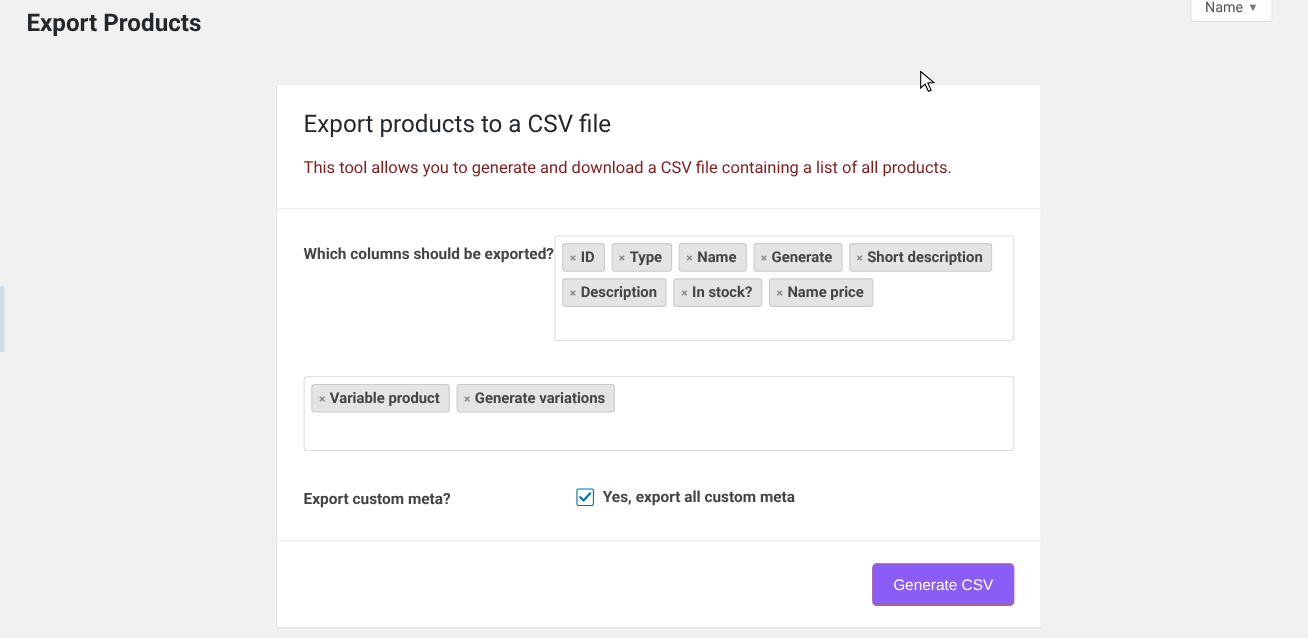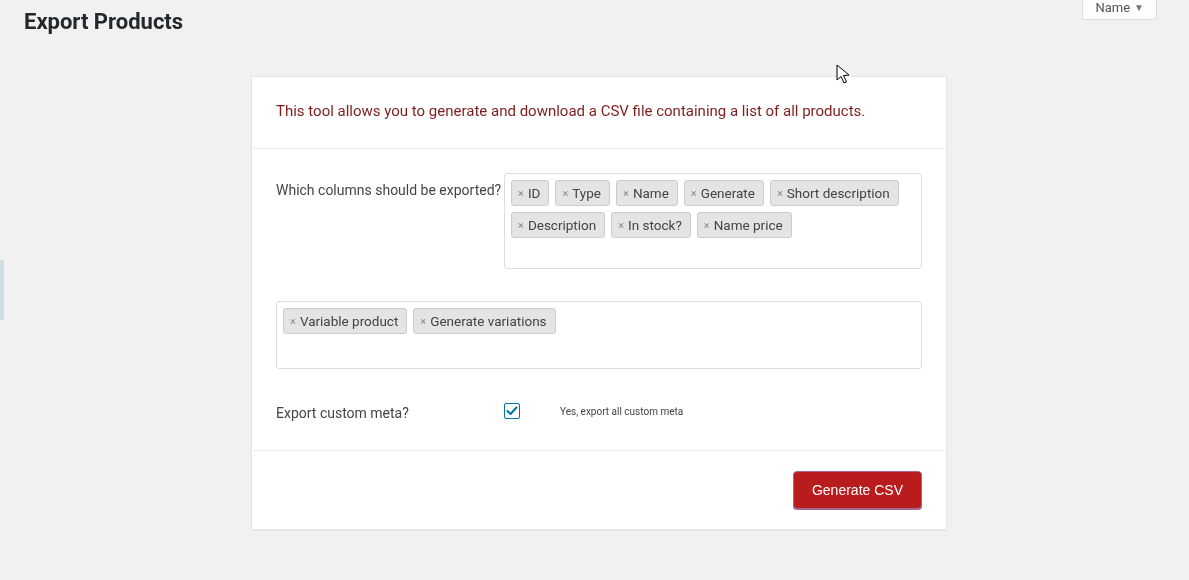--- a/index.html
+++ b/index.html
@@ -79,22 +79,23 @@
     line-height: 1.4;
   }
   .form-section {
     padding: 24px;
     border-bottom: 1px solid #eee;
   }
   .form-row {
     display: flex;
     align-items: flex-start;
     margin-bottom: 32px;
-  }
-  .form-row:last-child { margin-bottom: 0; }
+    font-weight: bold;
+  }
+  .form-row:last-child { margin-bottom: 0; gap: 20px; }
   .form-label {
     width: 228px;
     flex-shrink: 0;
     font-size: 14px;
     color: #444;
     line-height: 1.7;
     padding-top: 6px;
   }
   .form-control {
     flex: 1;
@@ -146,31 +147,30 @@
     align-items: center;
     justify-content: center;
     cursor: pointer;
     flex-shrink: 0;
   }
   .checkbox svg {
     width: 12px;
     height: 12px;
   }
   .checkbox-label {
-    font-size: 10px;
-    color: #444;
-    margin-left: 32px;
+    font-size: 14px;
+    color: #444;
   }
   .card-footer {
     padding: 20px 24px;
     display: flex;
     justify-content: flex-end;
   }
   .btn-primary {
-    background: #b91c1c;
+    background: #8b5cf6;
     border: 1px solid #a36597;
     color: #fff;
     font-size: 14px;
     padding: 10px 18px;
     border-radius: 4px;
     cursor: pointer;
     box-shadow: 0 1px 0 #a36597;
   }
   .cursor {
     position: absolute;
@@ -189,20 +189,21 @@
 <div class="header-bar">
   <h1 class="page-title">Export Products</h1>
   <div class="help-tab">
     <span>Name</span>
     <span class="help-caret">▼</span>
   </div>
 </div>
 
 <div class="card">
   <div class="card-header">
+    <h2 class="card-title">Export products to a CSV file</h2>
     <p class="card-desc">This tool allows you to generate and download a CSV file containing a list of all products.</p>
   </div>
 
   <div class="form-section">
 
     <div class="form-row">
       <div class="form-label">Which columns should be exported?</div>
       <div class="form-control">
         <div class="tag-box" id="columns-box">
             <span class="tag">

